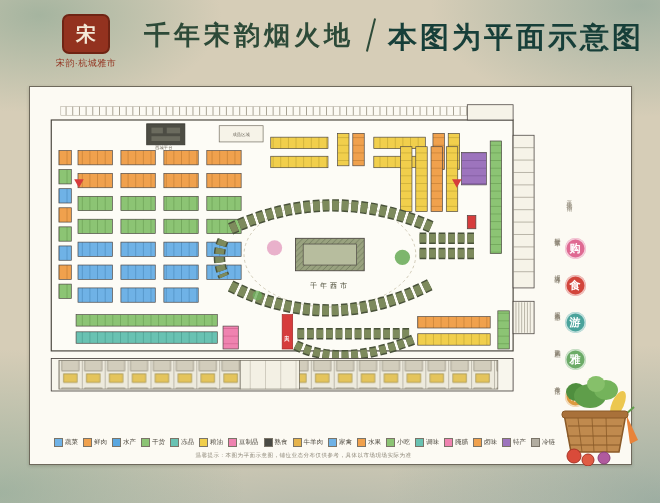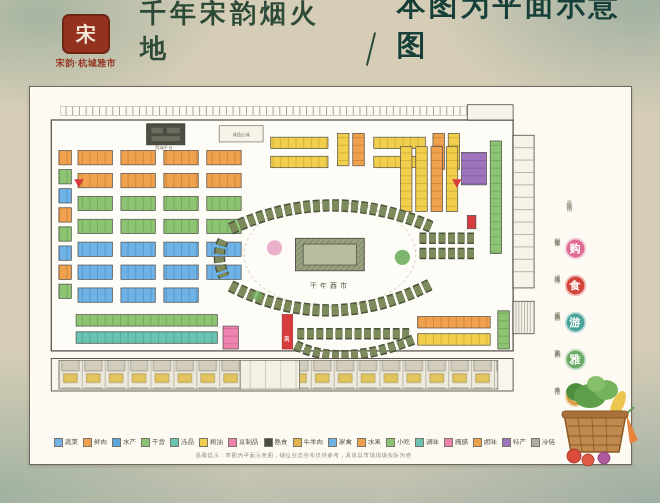--- a/index.html
+++ b/index.html
@@ -9,22 +9,22 @@
       radial-gradient(ellipse 260px 140px at 6% 3%, rgba(125,160,140,.55), transparent 70%),
       radial-gradient(ellipse 300px 160px at 97% 1%, rgba(110,150,140,.5), transparent 70%),
       radial-gradient(ellipse 340px 200px at 0% 98%, rgba(120,158,142,.55), transparent 72%),
       radial-gradient(ellipse 380px 220px at 100% 100%, rgba(105,145,142,.5), transparent 72%),
       radial-gradient(ellipse 520px 120px at 50% 103%, rgba(118,150,150,.35), transparent 75%);
     font-family:"Liberation Sans",sans-serif;}
   .header{position:absolute;left:0;top:10px;width:100%;height:72px}
   .logo{position:absolute;left:40px;top:4px;width:92px;text-align:center}
   .logo-seal{width:44px;height:36px;margin:0 auto;background:#93321f;border:2px solid #6f2414;border-radius:7px;
     color:#f4ead8;font:bold 20px "Liberation Serif",serif;display:flex;align-items:center;justify-content:center}
-  .logo-text{margin-top:3px;font-size:9px;font-weight:bold;color:#93321f;letter-spacing:.5px}
-  .titles{position:absolute;left:140px;right:12px;top:8px;height:48px;display:flex;align-items:flex-end;justify-content:center;gap:24px}
+  .logo-text{margin-top:3px;font-size:9px;font-weight:normal;color:#93321f;letter-spacing:.5px}
+  .titles{position:absolute;left:140px;right:12px;top:8px;height:48px;display:flex;align-items:flex-start;justify-content:center;gap:16px}
   .title-left{font:bold 26px "Liberation Serif",serif;color:#2d4a38;letter-spacing:4px}
   .title-sep{width:2px;height:34px;background:#2d4a38;transform:rotate(14deg)}
   .title-right{font:bold 29px "Liberation Serif",serif;color:#173f39;letter-spacing:3px}
   .panel{position:absolute;left:29px;top:86px;width:601px;height:377px;background:#fcfaf3;
     border:1px solid #6e695c;box-shadow:0 1px 3px rgba(60,60,40,.25)}
   .plan{position:absolute;left:6px;top:12px}
   .badges{position:absolute;left:510px;top:108px;width:58px;display:flex;flex-direction:column;align-items:center}
   .badges-caption{writing-mode:vertical-rl;font-size:6px;color:#9a9384;letter-spacing:2px;margin-bottom:6px;height:32px}
   .badge{display:flex;align-items:center;gap:3px;margin-bottom:7px}
   .badge-tag{writing-mode:vertical-rl;font-size:6px;color:#8a8272;letter-spacing:1px;height:30px}

